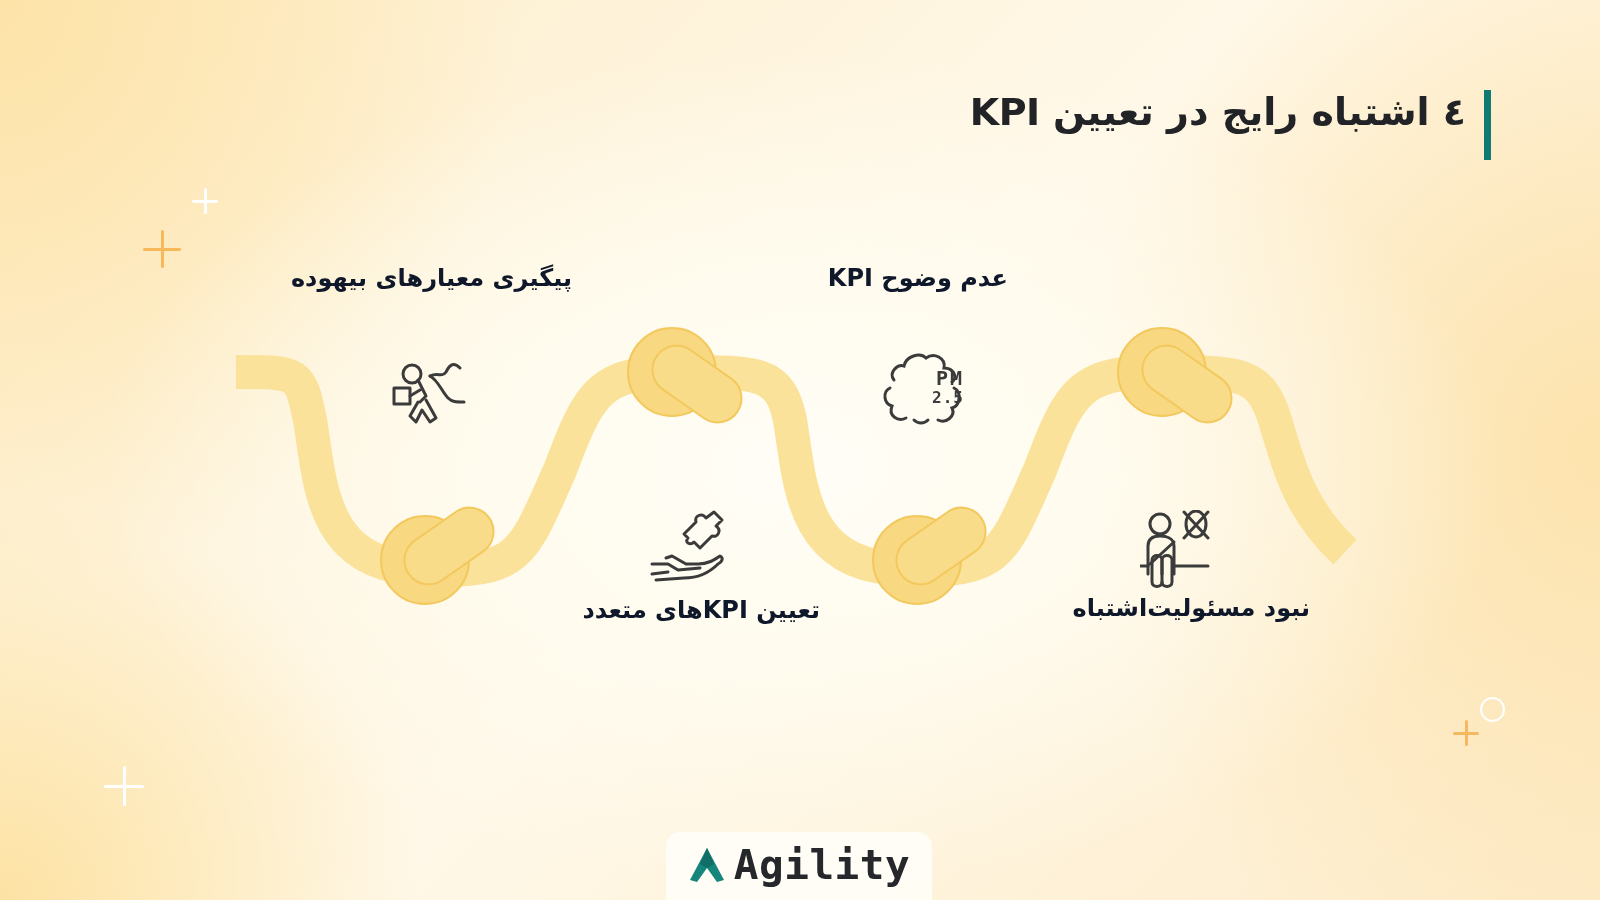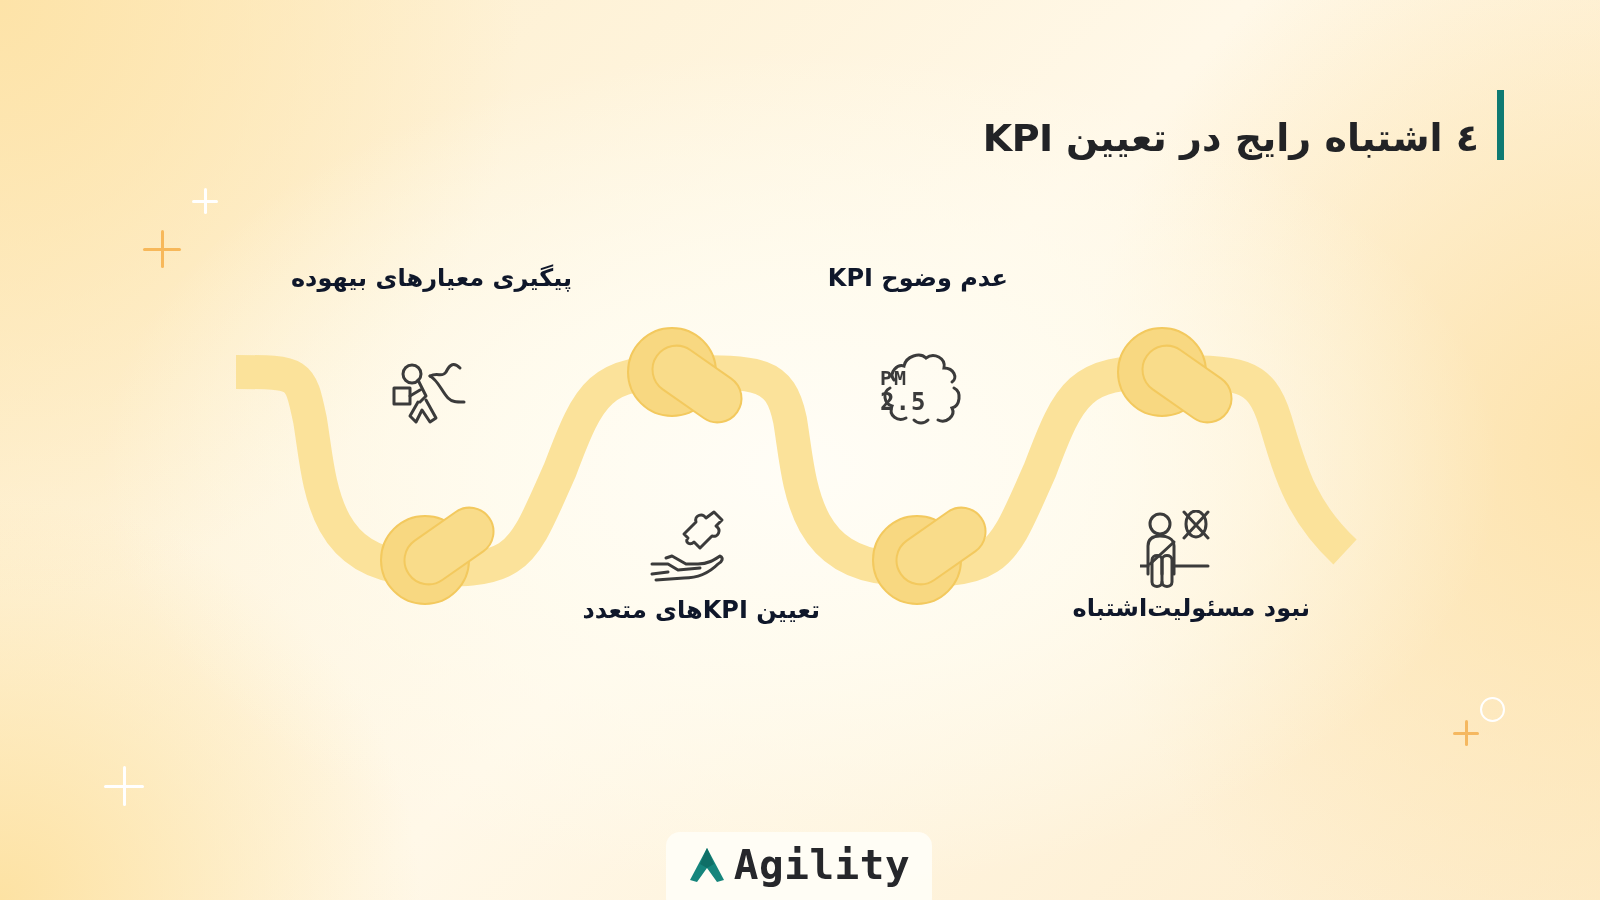--- a/index.html
+++ b/index.html
@@ -13,21 +13,21 @@
       radial-gradient(ellipse 420px 400px at 0px 900px, #fde2a3 0%, rgba(253,230,175,0) 100%),
       linear-gradient(135deg, #fdedc9 0%, #fff8e8 50%, #fdeccb 100%);
   }
   .deco { position:absolute; }
   .plus { position:absolute; }
   .plus::before, .plus::after { content:""; position:absolute; background:currentColor; border-radius:2px; }
   .plus::before { left:0; right:0; top:50%; height:3px; margin-top:-1.5px; }
   .plus::after { top:0; bottom:0; left:50%; width:3px; margin-left:-1.5px; }
   .ring { position:absolute; border:2.5px solid #ffffff; border-radius:50%; }
 
-  .title-wrap { position:absolute; right:96px; top:90px; height:70px; display:flex; align-items:flex-end; }
+  .title-wrap { position:absolute; right:109px; top:90px; height:70px; display:flex; align-items:flex-start; }
   .title-bar { width:7px; height:70px; background:#0f7a72; margin-left:18px; }
   .title { font-size:38px; font-weight:bold; color:#222326; direction:rtl; letter-spacing:-0.5px; }
 
   .label { position:absolute; font-size:24px; font-weight:bold; color:#0f172a; direction:rtl; white-space:nowrap; text-align:right; }
 
   svg.rope { position:absolute; left:0; top:0; }
 
   .icon { position:absolute; }
 
   .brand-box {
@@ -95,22 +95,22 @@
 </svg>
 
 <div class="label" style="left:818px;top:264px;width:190px;">عدم وضوح KPI</div>
 <div class="icon" style="left:880px;top:350px;width:84px;height:82px;">
   <svg width="84" height="82" viewBox="0 0 84 82" fill="none" stroke="#3b3b3b" stroke-width="3" stroke-linecap="round" style="position:absolute;left:0;top:0;">
     <path d="M14 30 C8 22 18 14 24 16 C26 6 40 2 46 8 C54 2 66 8 64 18 C74 18 78 28 72 32"></path>
     <path d="M10 38 C2 42 4 54 12 56 C8 66 18 72 26 68"></path>
     <path d="M74 38 C82 42 80 56 72 58 C76 66 66 74 58 70"></path>
     <path d="M34 70 C38 74 44 74 48 70"></path>
   </svg>
-  <div style="position:absolute;left:0;width:84px;top:16px;text-align:left;font-family:'DejaVu Sans Mono',monospace;font-size:20px;font-weight:bold;color:#3b3b3b;letter-spacing:2px;">PM</div>
-  <div style="position:absolute;left:0;width:84px;top:38px;text-align:left;font-family:'DejaVu Sans Mono',monospace;font-size:24px;font-weight:bold;color:#3b3b3b;letter-spacing:1px;">2.5</div>
+  <div style="position:absolute;left:0;width:84px;top:16px;text-align:right;font-family:'DejaVu Sans Mono',monospace;font-size:20px;font-weight:bold;color:#3b3b3b;letter-spacing:2px;">PM</div>
+  <div style="position:absolute;left:0;width:84px;top:38px;text-align:right;font-family:'DejaVu Sans Mono',monospace;font-size:16px;font-weight:bold;color:#3b3b3b;letter-spacing:1px;">2.5</div>
 </div>
 
 <div class="label" style="left:1050px;top:594px;width:260px;">نبود مسئولیت‌اشتباه</div>
 <svg class="icon" style="left:1140px;top:510px;" width="80" height="80" viewBox="0 0 80 80" fill="none" stroke="#3b3b3b" stroke-width="3" stroke-linecap="round" stroke-linejoin="round">
   <circle cx="20" cy="14" r="10"></circle>
   <path d="M8 64 L8 36 C8 28 14 26 20 26 C26 26 34 28 34 36 L34 64"></path>
   <path d="M12 64 L12 50 C12 44 22 44 22 50 L22 72 C22 78 12 78 12 72 Z"></path>
   <path d="M22 64 L22 50 C22 44 32 44 32 50 L32 72 C32 78 22 78 22 72"></path>
   <path d="M10 54 L34 32"></path>
   <path d="M0 56 L8 56 M34 56 L68 56"></path>

